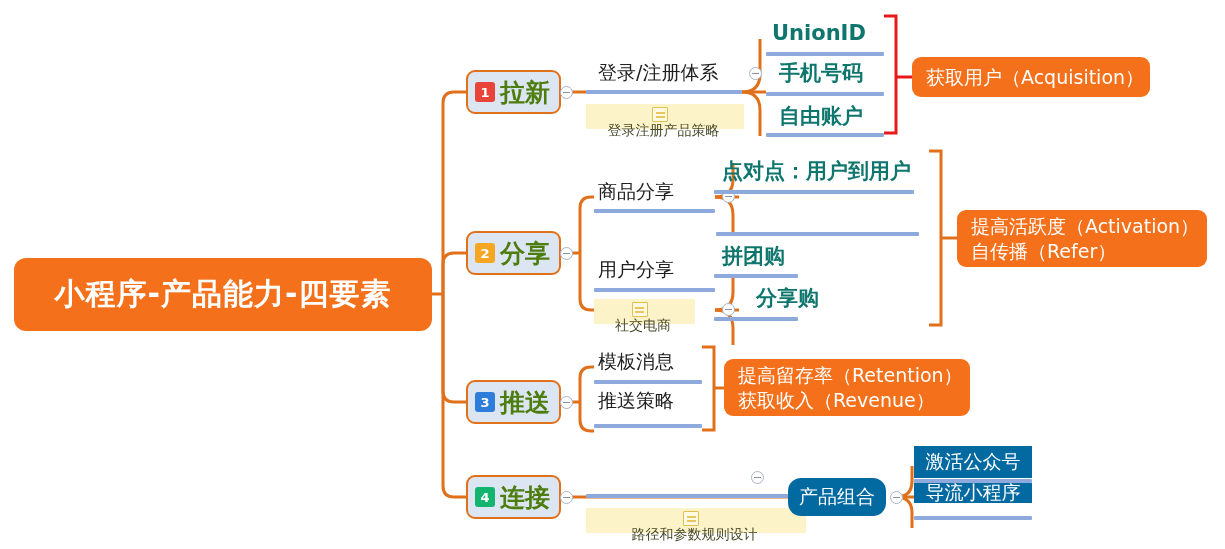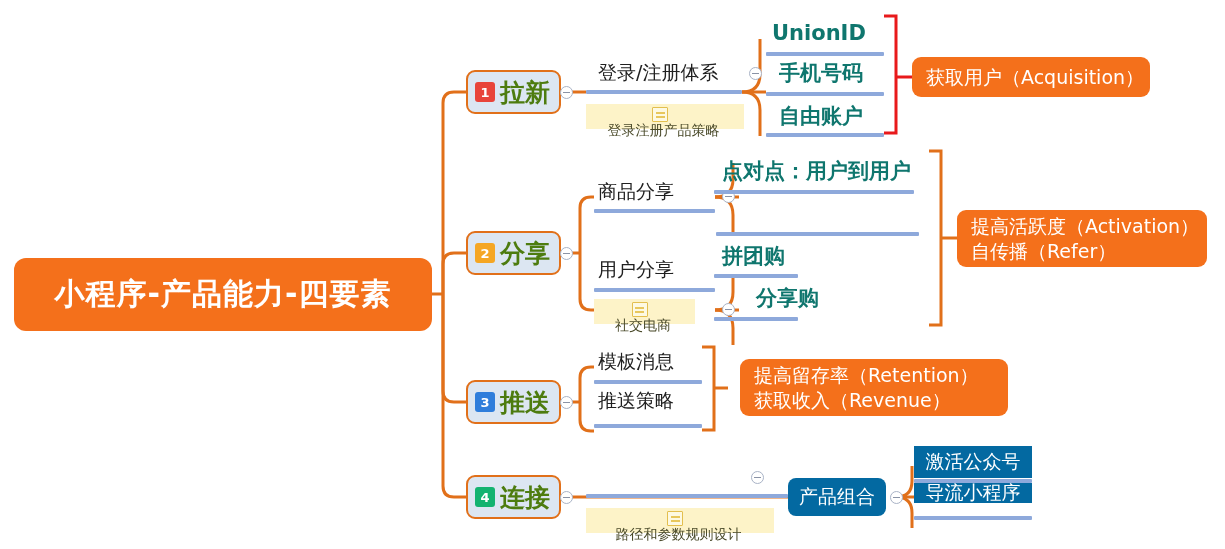--- a/index.html
+++ b/index.html
@@ -68,21 +68,21 @@
     padding:6px 14px;box-sizing:border-box;
   }
   .callout .line{font-size:19px;white-space:nowrap;line-height:1.3;}
 
   
   .orange-chip{
     background:#0369a1;color:#ffffff;font-size:19px;
     display:flex;align-items:center;justify-content:center;
     white-space:nowrap;box-sizing:border-box;
   }
-  .orange-chip.rounded{border-radius:8px;}
+  .orange-chip.rounded{border-radius:13px;}
 
   
   .toggle{
     width:13px;height:13px;border-radius:50%;
     border:1px solid #a9b3c6;background:#ffffff;
     display:flex;align-items:center;justify-content:center;box-sizing:border-box;
   }
   .toggle i{display:block;width:7px;height:1px;background:#8a93a6;}
 
   svg{overflow:visible;}
@@ -231,39 +231,39 @@
   <div class="toggle abs" style="left:560px;top:396px;">
       <i></i>
     </div>
 
   <div class="sub-topic abs" style="left:598px;top:351px;">模板消息</div>
   <div class="sub-underline abs" style="left:594px;top:380px;width:108px;"></div>
 
   <div class="sub-topic abs" style="left:598px;top:390px;">推送策略</div>
   <div class="sub-underline abs" style="left:594px;top:424px;width:108px;"></div>
 
-  <div class="callout abs" style="left:724px;top:359px;width:268px;height:57px;margin-left:16px;">
+  <div class="callout abs" style="left:724px;top:359px;width:246px;height:57px;">
     <span class="line">提高留存率（Retention）</span>
     <span class="line">获取收入（Revenue）</span>
   </div>
 
   <div class="branch-node abs" style="left:466px;top:475px;">
     <span class="branch-badge" style="background:#13b370;">4</span>
     <span class="branch-label">连接</span>
   </div>
   <div class="toggle abs" style="left:560px;top:491px;">
       <i></i>
     </div>
 
   <div class="sub-underline abs" style="left:586px;top:494px;width:202px;"></div>
   <div class="toggle abs" style="left:751px;top:471px;">
       <i></i>
     </div>
 
-  <div class="note-box abs" style="left:586px;top:508px;width:188px;">
+  <div class="note-box abs" style="left:586px;top:508px;width:220px;">
     <span class="note-icon">
       <i></i>
         <i></i>
     </span>
     <span class="note-label">路径和参数规则设计</span>
   </div>
 
   <div class="orange-chip rounded abs" style="left:788px;top:478px;width:98px;height:38px;">产品组合</div>
   <div class="toggle abs" style="left:890px;top:491px;">
       <i></i>

